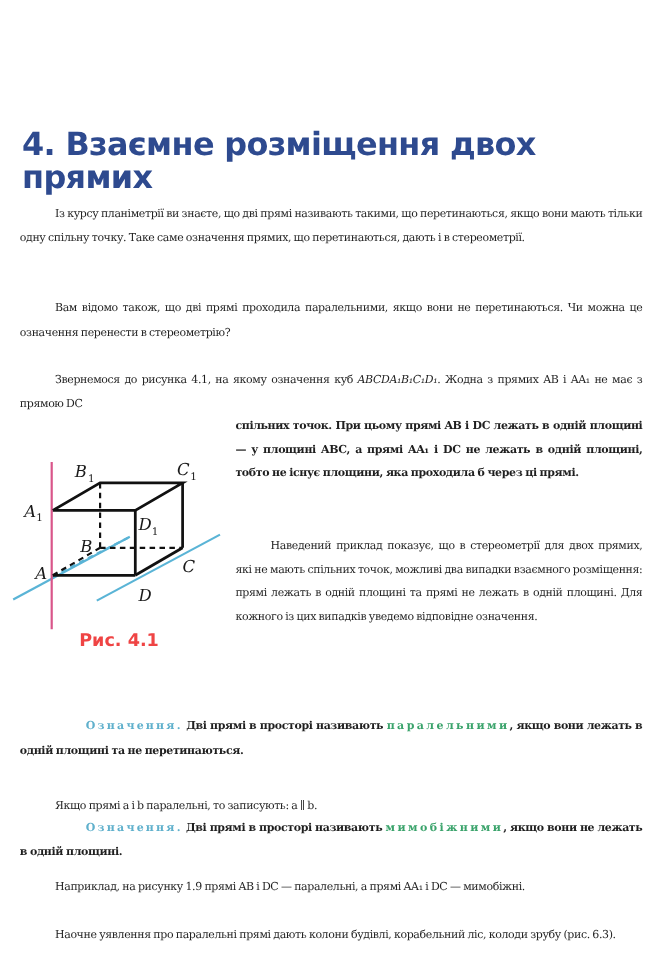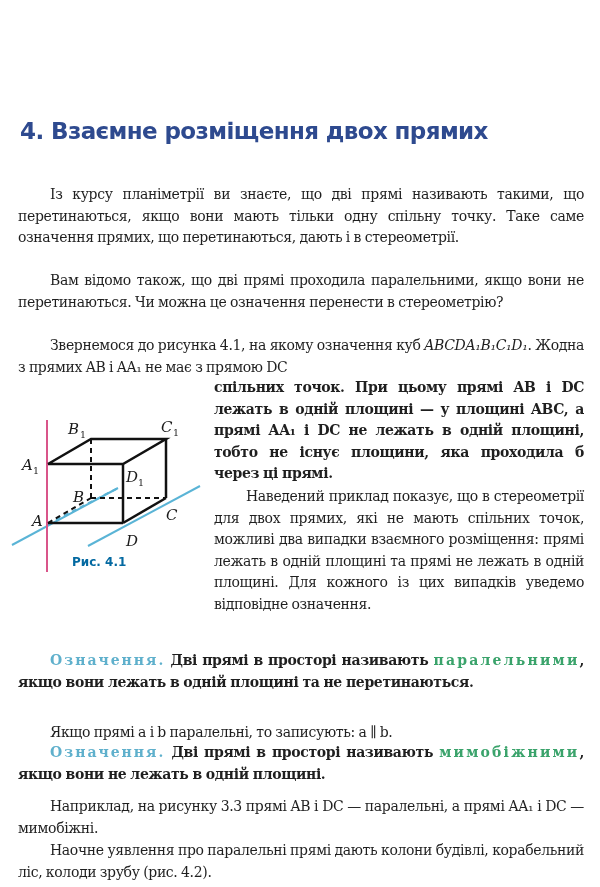--- a/index.html
+++ b/index.html
@@ -4,39 +4,39 @@
   <style>
     html, body { margin: 0; padding: 0; background: #ffffff; }
     body {
       width: 600px; height: 887px; position: relative; overflow: hidden;
       font-family: "DejaVu Serif", "Liberation Serif", serif;
       color: #1f1f1f;
     }
     .title {
       position: absolute; left: 20px; top: 116px; width: 560px;
       font-family: "DejaVu Sans", "Liberation Sans", sans-serif;
-      font-weight: bold; font-size: 23px; line-height: 30px;
+      font-weight: bold; font-size: 29px; line-height: 30px;
       color: #2e4a8f; letter-spacing: -0.6px;
     }
     .title .l2 { display: block; padding-left: 18px; }
     .p {
       position: absolute; left: 18px; width: 566px;
-      font-size: 14px; line-height: 21.5px; text-align: justify;
+      font-size: 10px; line-height: 21.5px; text-align: justify;
       letter-spacing: -0.35px; word-spacing: -0.5px;
     }
     .ind { text-indent: 32px; }
     .narrow { left: 214px; width: 370px; }
     i.m { font-style: italic; }
     .bold { font-weight: bold; }
-    .def-label { color: #5fb0cc; font-weight: bold; letter-spacing: 2px; }
+    .def-label { color: #5fb0cc; font-weight: bold; letter-spacing: 2px; margin-left: 28px; }
     .def-term { color: #3aa36b; font-weight: bold; letter-spacing: 2.2px; }
     .caption {
-      position: absolute; left: 72px; top: 555px;
+      position: absolute; left: 72px; top: 572px;
       font-family: "DejaVu Sans", "Liberation Sans", sans-serif;
-      font-weight: bold; font-size: 12px; color: #0369a1;
+      font-weight: bold; font-size: 16px; color: #ef4444;
     }
     .figure { position: absolute; left: 0; top: 380px; width: 215px; height: 195px; }
     .figure svg text { font-family: "DejaVu Serif", serif; font-style: italic; font-size: 15px; fill: #1a1a1a; }
     .figure svg text.s { font-size: 9.5px; font-style: normal; }
   </style>
 </head>
 <body>
 
 <div class="title">
   <span>4. Взаємне розміщення двох прямих</span>
@@ -97,15 +97,15 @@
 </div>
 
 <div class="p ind" style="top:722px;">Якщо прямі a і b паралельні, то записують: a ∥ b.</div>
 
 <div class="p ind bold" style="top:742px;">
   <span class="def-label">Означення.</span>
   <span>Дві прямі в просторі називають</span>
   <span class="def-term">мимобіжними</span><span>, якщо вони не лежать в одній площині.</span>
 </div>
 
-<div class="p ind" style="top:796px;">Наприклад, на рисунку 3.3 прямі AB і DC — паралельні, а прямі AA₁ і DC — мимобіжні.</div>
+<div class="p ind" style="top:796px;">Наприклад, на рисунку 1.9 прямі AB і DC — паралельні, а прямі AA₁ і DC — мимобіжні.</div>
 
-<div class="p ind" style="top:840px;">Наочне уявлення про паралельні прямі дають колони будівлі, корабельний ліс, колоди зрубу (рис. 4.2).</div>
+<div class="p ind" style="top:840px;">Наочне уявлення про паралельні прямі дають колони будівлі, корабельний ліс, колоди зрубу (рис. 6.3).</div>
 
 </body></html>

